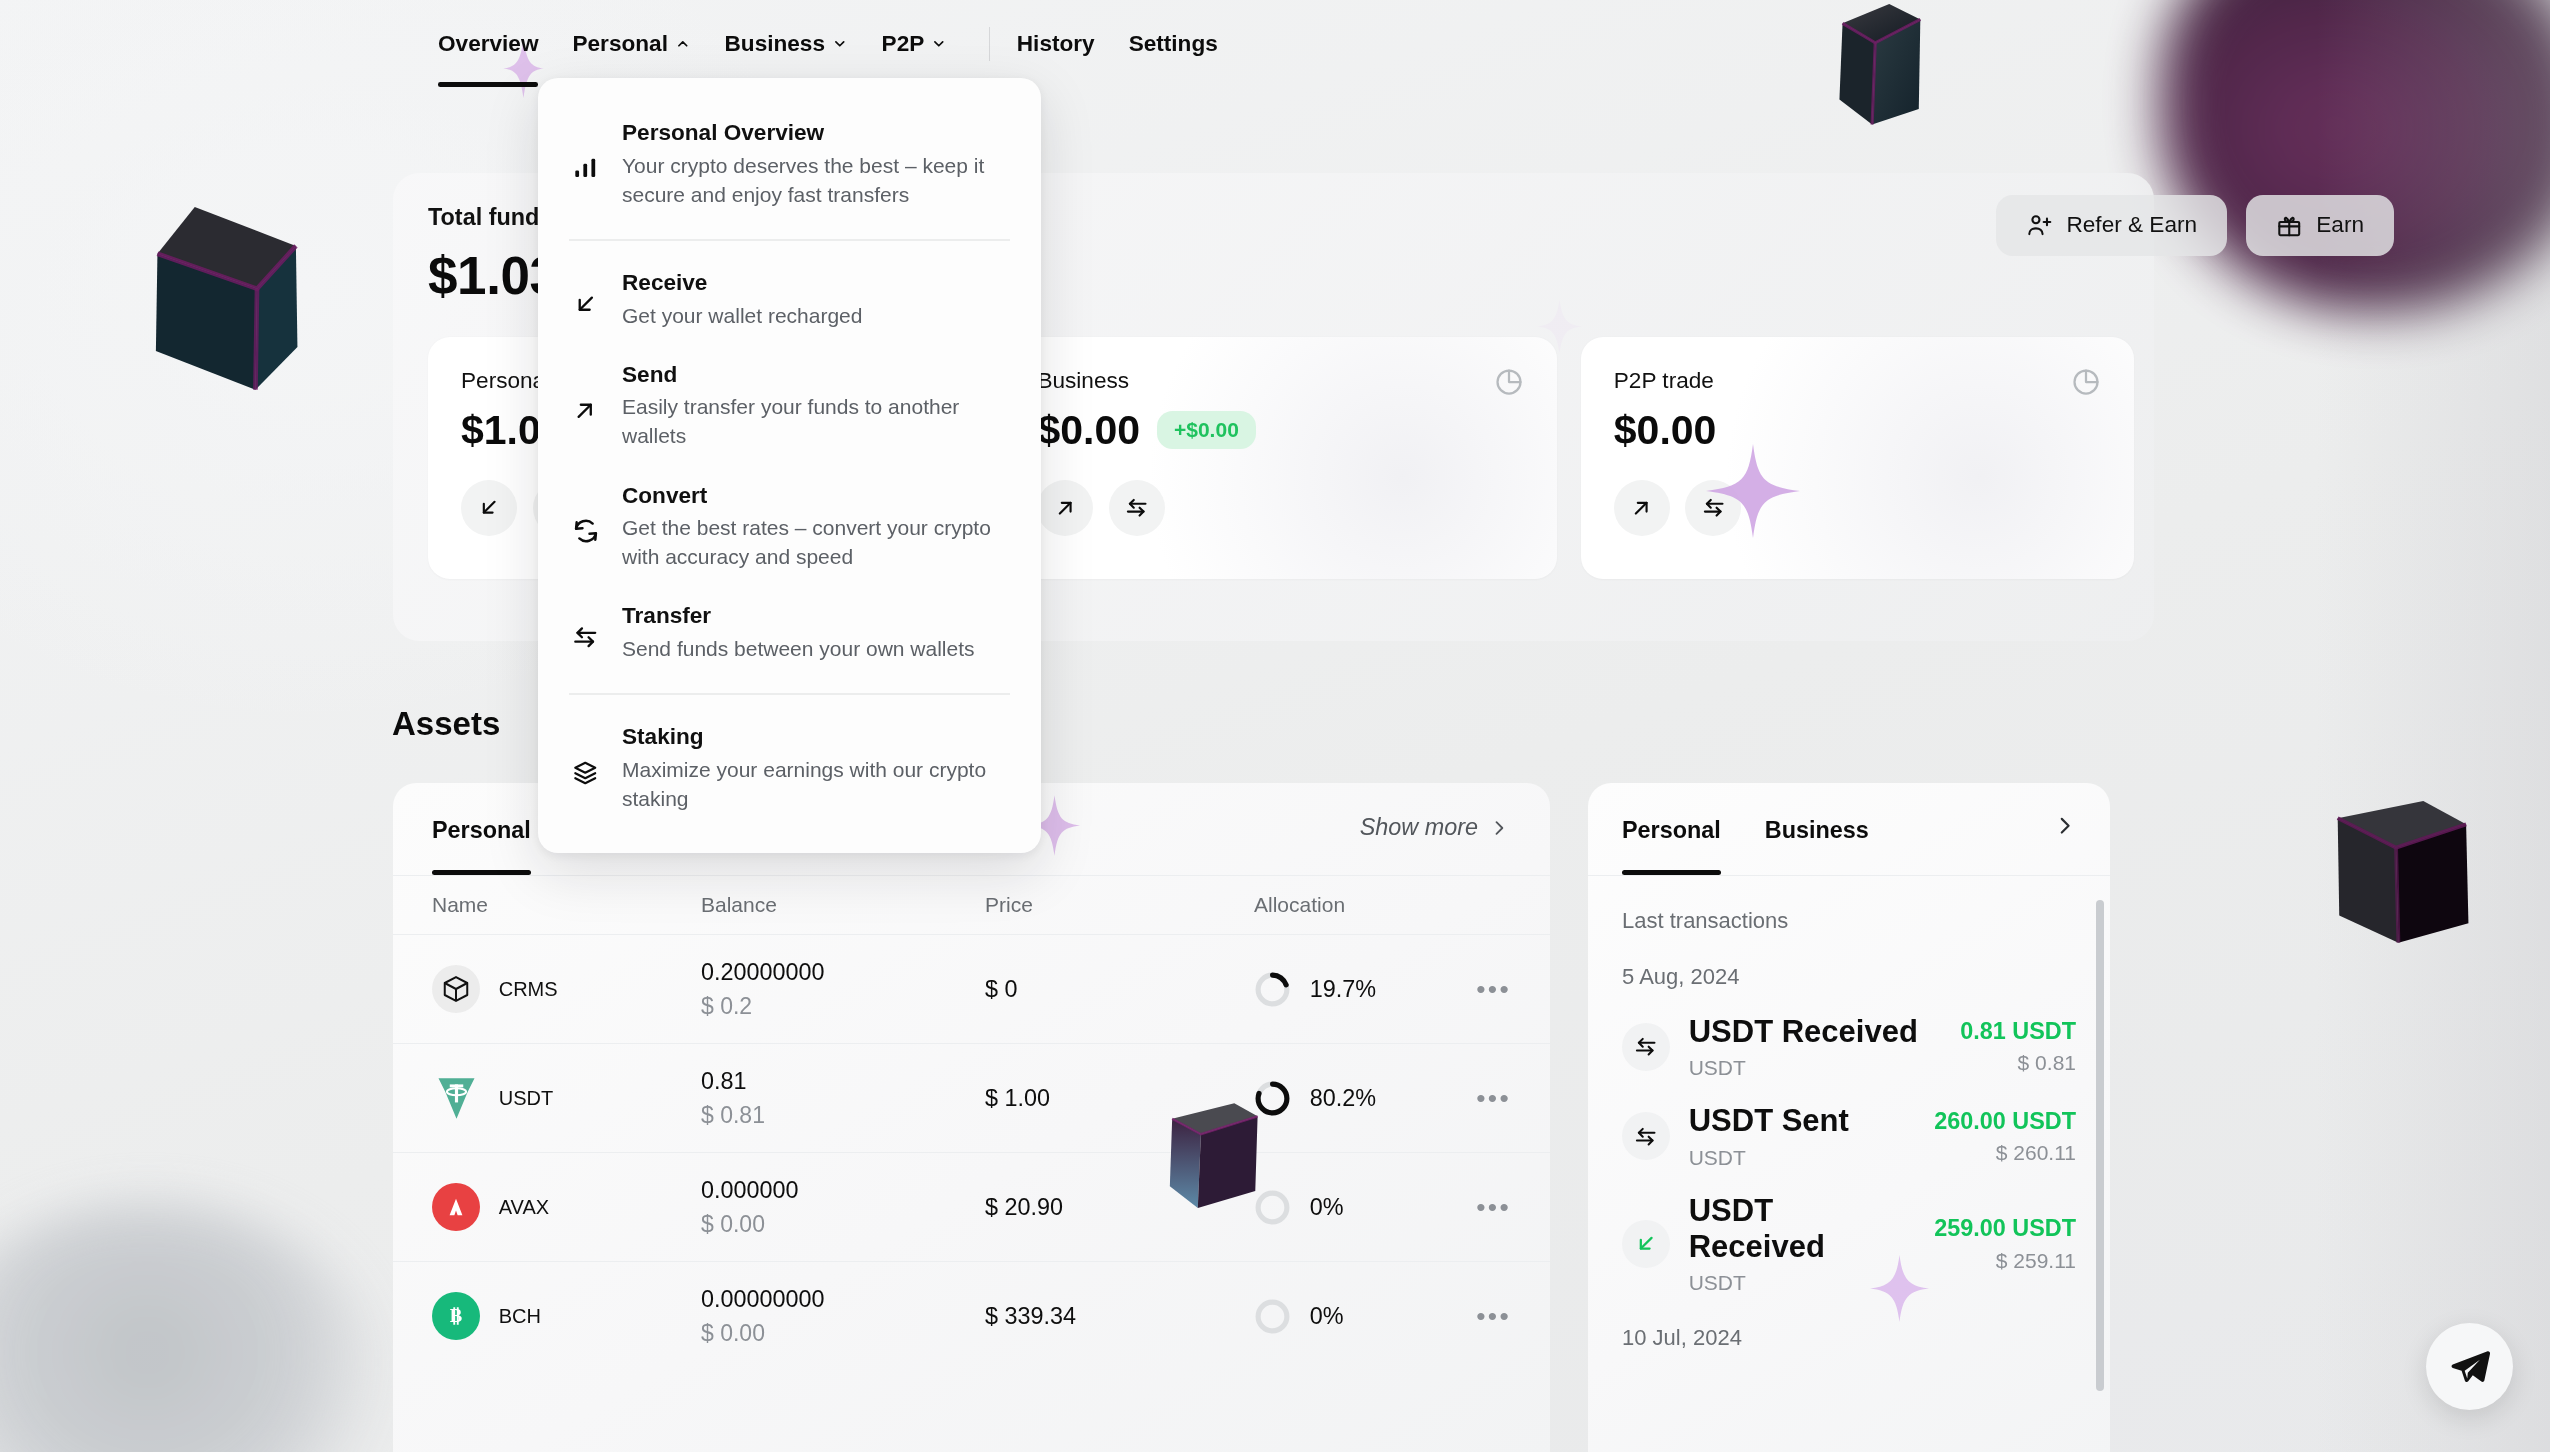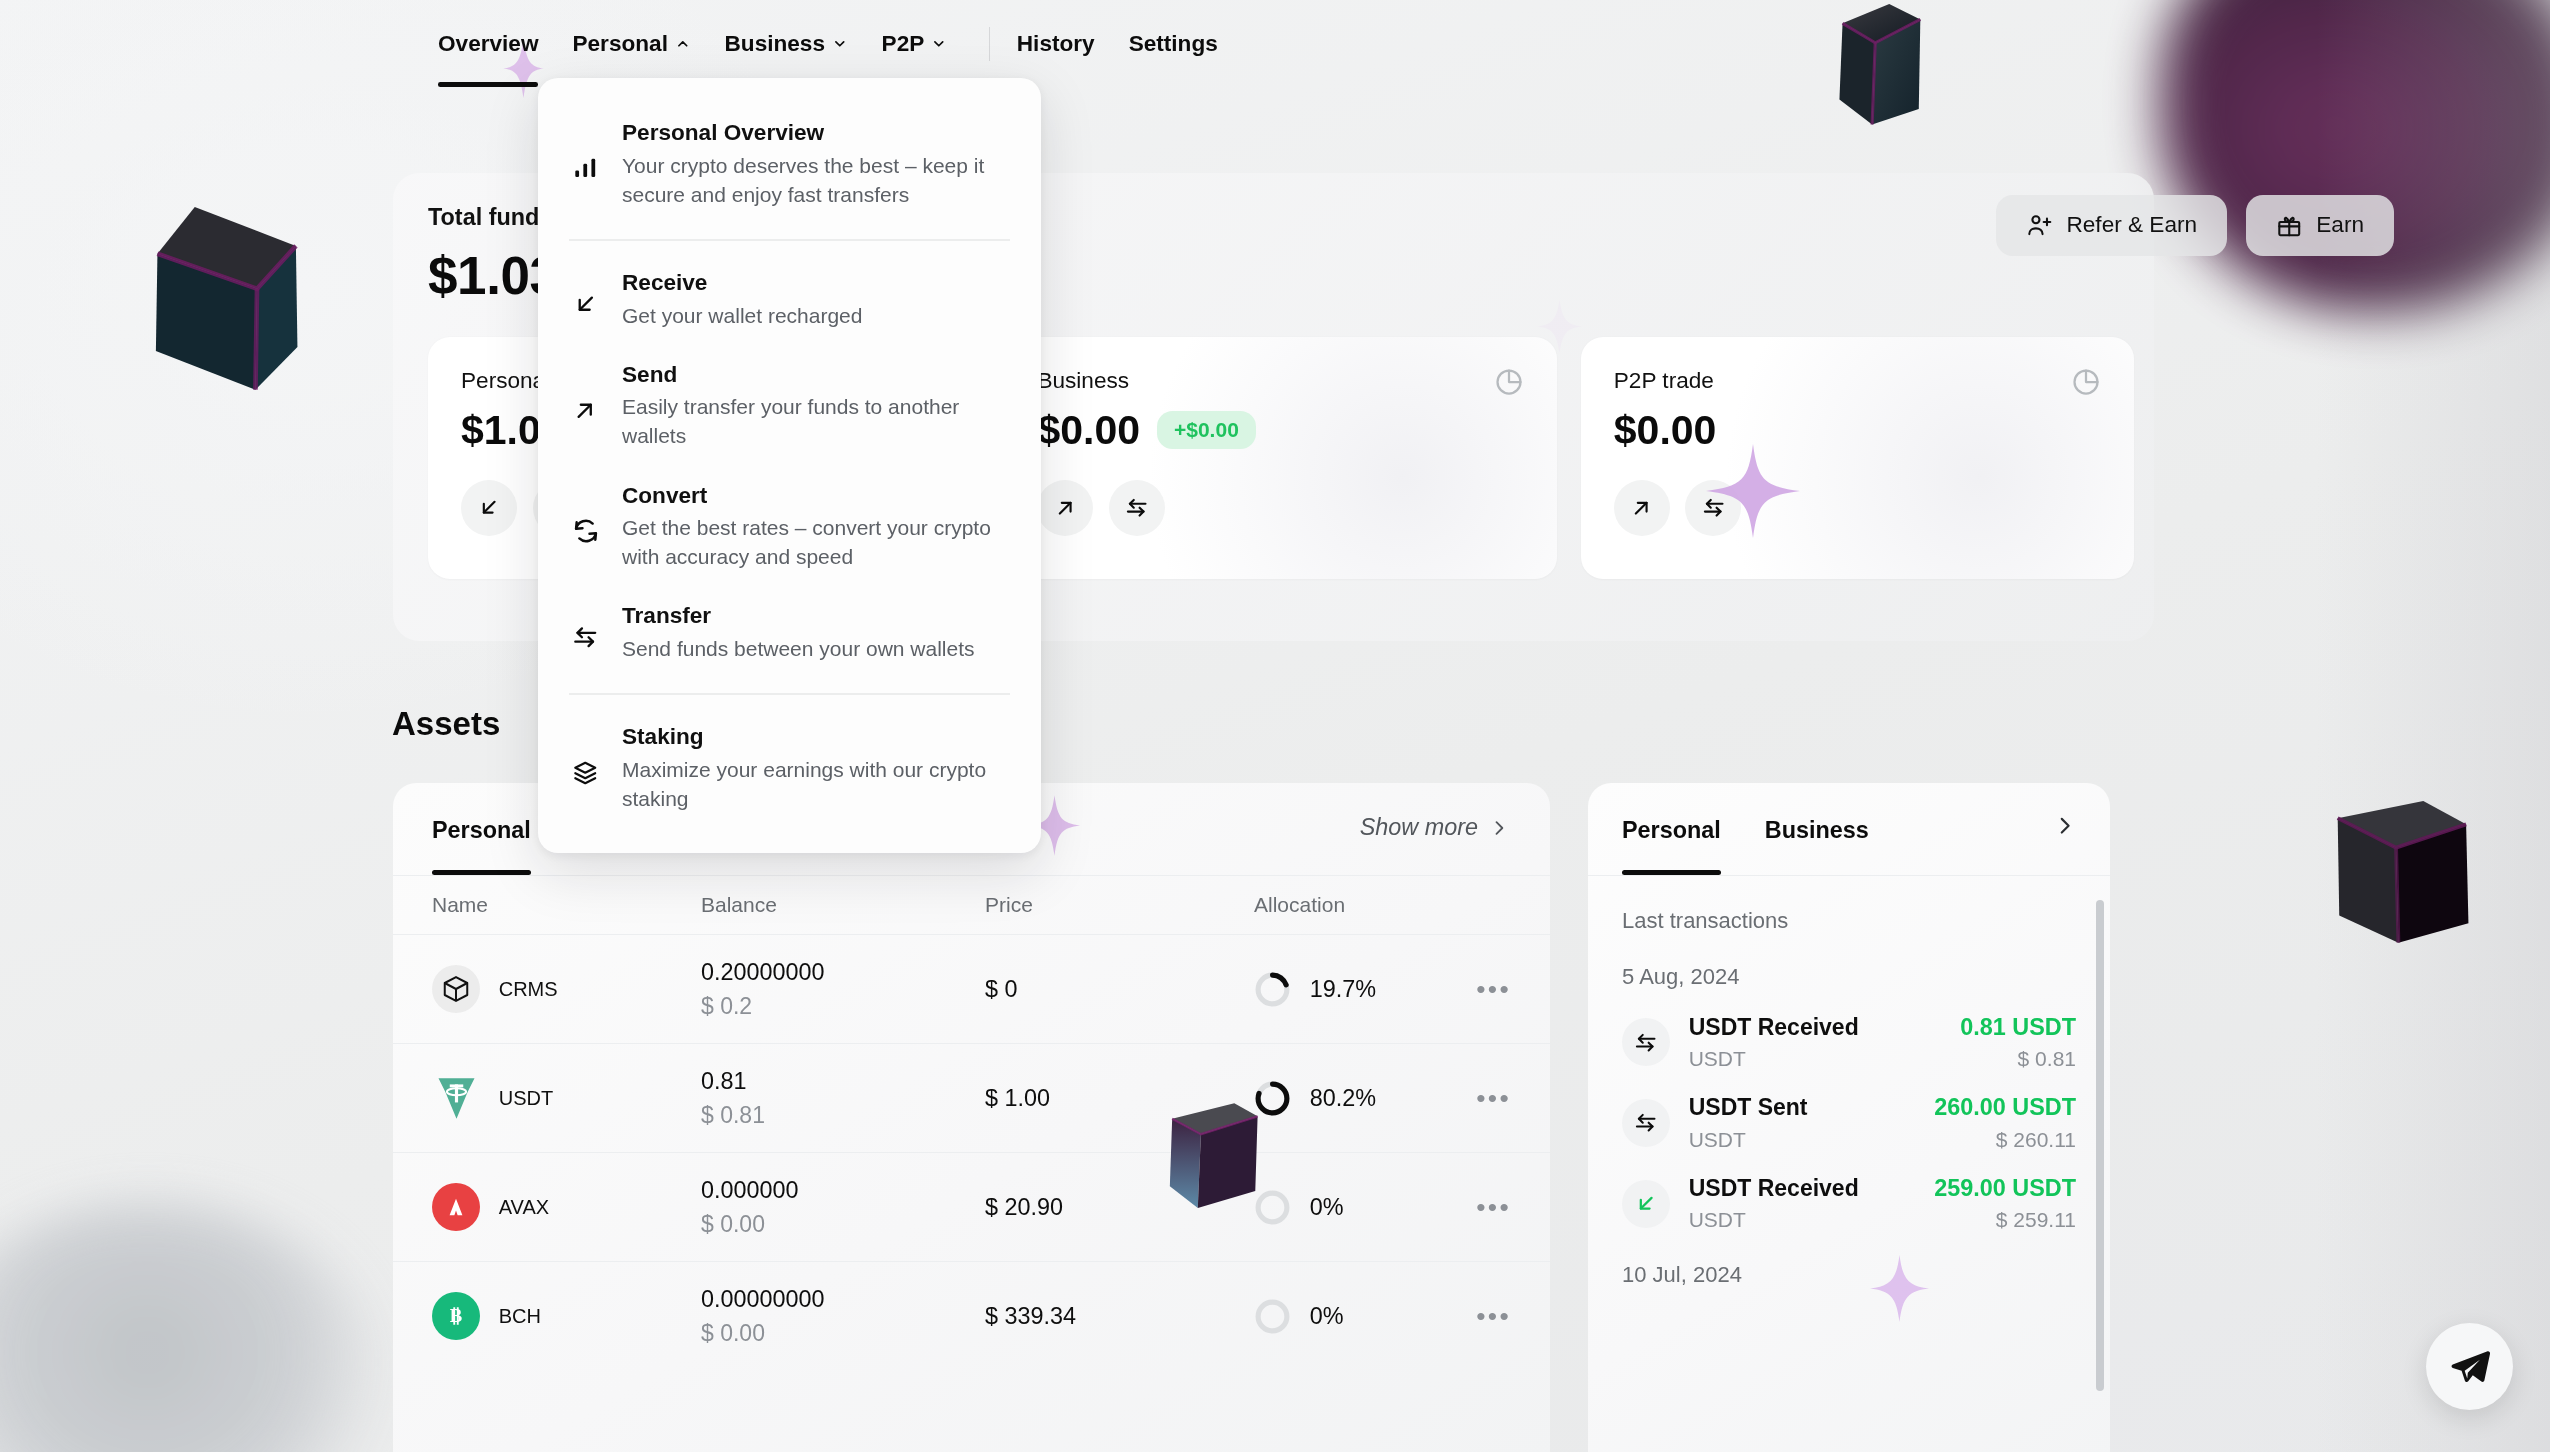--- a/index.html
+++ b/index.html
@@ -180,21 +180,21 @@
     z-index: 12; overflow: hidden;
   }
   .tx-tabs { display: flex; align-items: flex-start; padding: 34px 34px 0 34px; position: relative; }
   .tx-chevron { position: absolute; right: 34px; top: 31px; cursor: pointer; }
   .tx-body { border-top: 1.6px solid #eceef0; padding: 9px 34px; position: relative; }
   .tx-head { font-size: 22px; color: #6a6e73; padding: 23.4px 0 0 0; }
   .tx-date { font-size: 22px; color: #6a6e73; padding: 30px 0 0 0; }
   .tx-item { display: flex; align-items: center; gap: 18.7px; padding: 23.4px 0 0 0; }
   .tx-ic { width: 48px; height: 48px; border-radius: 50%; background: #f1f2f3; display: flex; align-items: center; justify-content: center; }
   .tx-mid { flex: 1; }
-  .tx-title { font-size: 23px; font-weight: 700; color: #0e0e0e; }
+  .tx-title { font-size: 31px; font-weight: 700; color: #0e0e0e; }
   .tx-sub { font-size: 21px; color: #8c9096; margin-top: 6.2px; }
   .tx-right { text-align: right; }
   .tx-amt { font-size: 23.4px; font-weight: 700; color: #12c45a; }
   .tx-usd { font-size: 21px; color: #8c9096; margin-top: 6.2px; }
   .tx-scroll {
     position: absolute; right: 6.2px; top: 117px; width: 7.8px; height: 491px;
     background: #c9ccd0; border-radius: 4.7px; cursor: pointer;
   }
 
   

